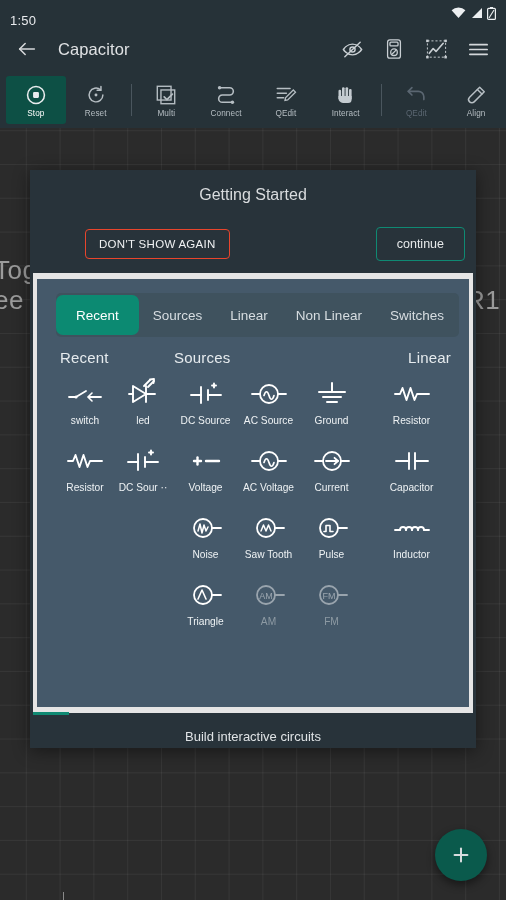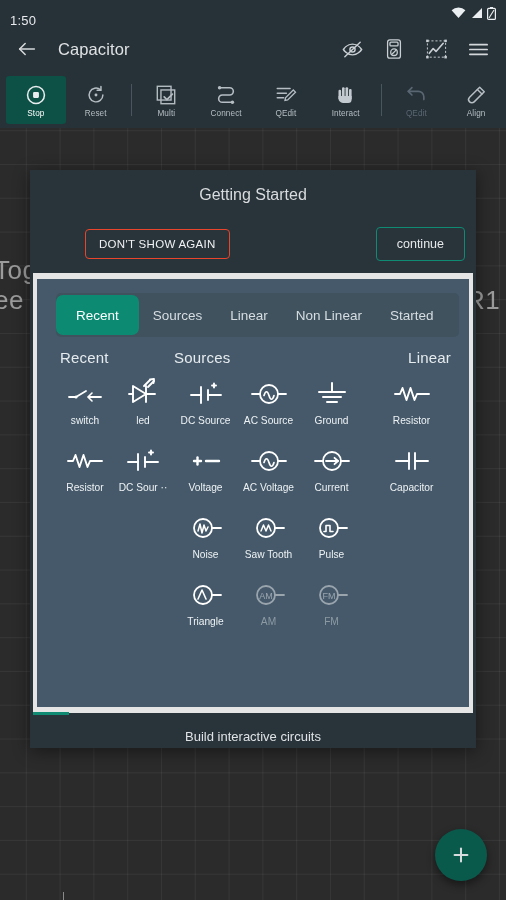--- a/index.html
+++ b/index.html
@@ -369,21 +369,21 @@
           <div class="tab">
               <span>Sources</span>
             </div>
           <div class="tab">
               <span>Linear</span>
             </div>
           <div class="tab">
               <span>Non Linear</span>
             </div>
           <div class="tab">
-              <span>Started</span>
+              <span>Switches</span>
             </div>
         </div>
 
         <div class="cols">
 
           <div class="col col-recent">
             <div class="col-head">Recent</div>
             <div class="grid2">
 
               <div class="comp">
@@ -605,20 +605,33 @@
                   <svg width="36" height="26" viewBox="0 0 36 26" fill="none" stroke="#ffffff" stroke-width="1.9" stroke-linecap="round">
                     <path d="M2 13h13"></path>
                       <path d="M15 5v16"></path>
                       <path d="M21 5v16"></path>
                       <path d="M21 13h13"></path>
                   </svg>
                 </span>
                 <span class="clabel">Capacitor</span>
               </div>
 
+              <div class="comp">
+                <span class="cicon">
+                  <svg width="38" height="18" viewBox="0 0 38 18" fill="none" stroke="#ffffff" stroke-width="1.9" stroke-linecap="round">
+                    <path d="M2 11h5"></path>
+                      <path d="M7 11a3 3 0 0 1 6 0"></path>
+                      <path d="M13 11a3 3 0 0 1 6 0"></path>
+                      <path d="M19 11a3 3 0 0 1 6 0"></path>
+                      <path d="M25 11a3 3 0 0 1 6 0"></path>
+                      <path d="M31 11h5"></path>
+                  </svg>
+                </span>
+                <span class="clabel">Inductor</span>
+              </div>
 
             </div>
           </div>
 
         </div>
       </div>
 
       <div class="progress-strip">
           <i></i>
         </div>

